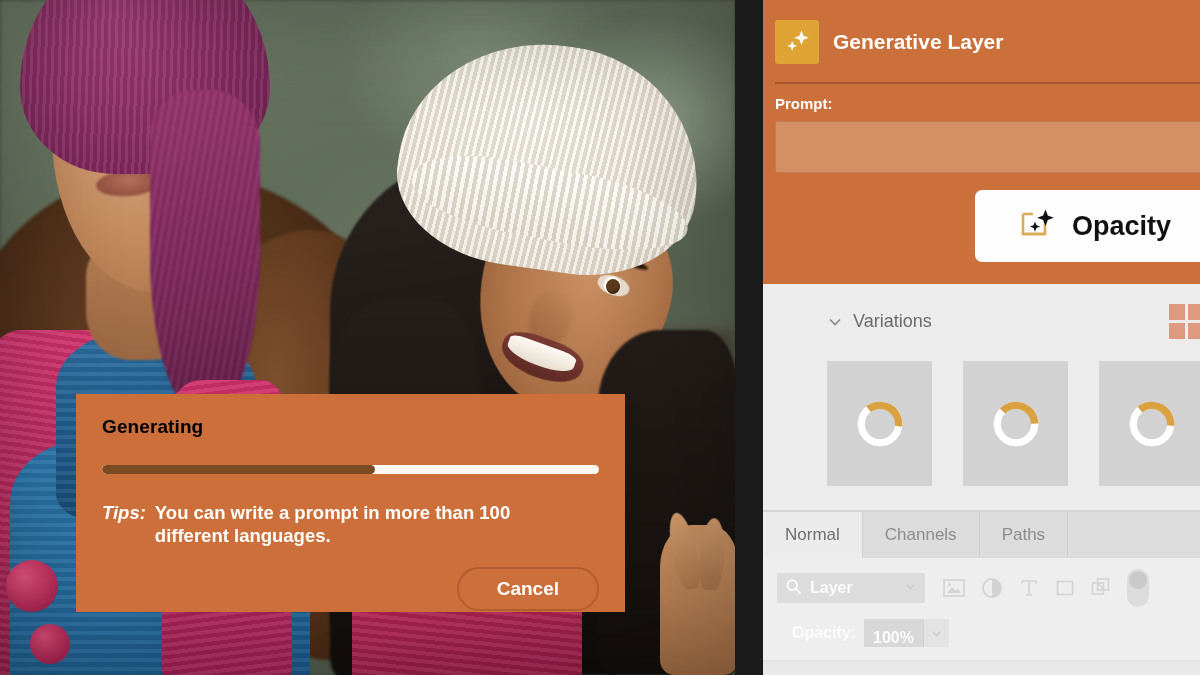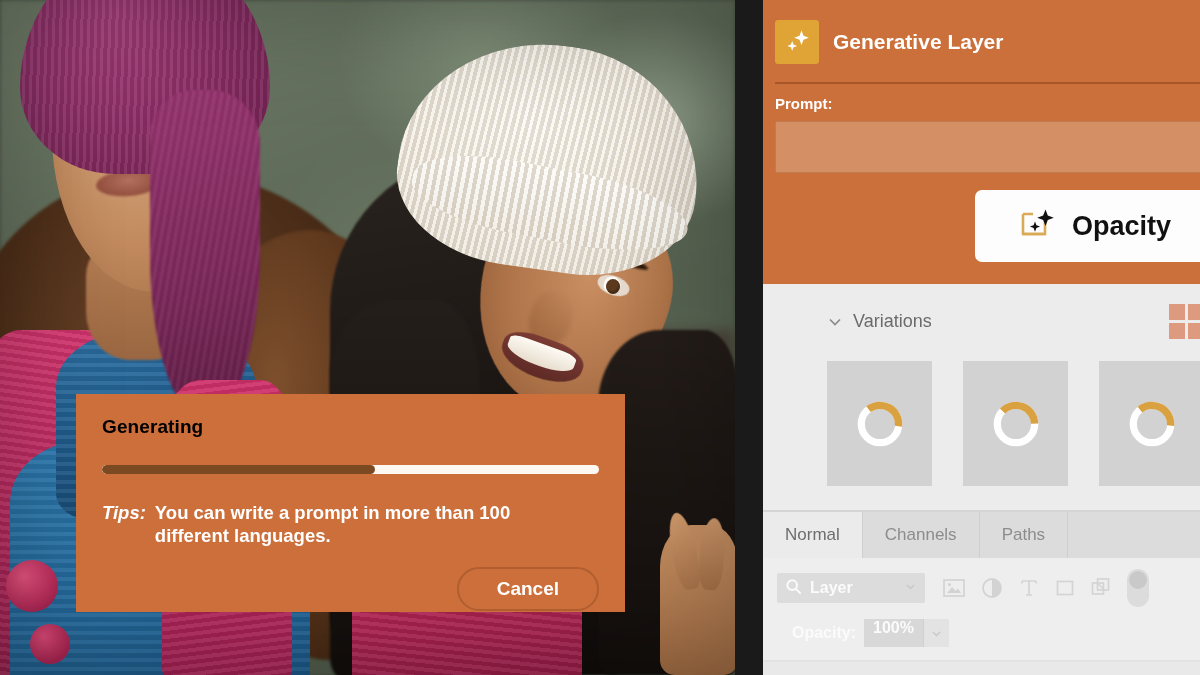--- a/index.html
+++ b/index.html
@@ -372,21 +372,21 @@
   #blend-select {
     width: 215px; height: 28px; background: #dcdcdc; border-radius: 2px;
     display: flex; align-items: center; padding: 0 9px; cursor: pointer;
   }
   #blend-label { color: #fbfbfb; font-size: 16px; font-weight: bold; flex: 1; }
   #opacity-label {
     color: #fbfbfb; font-size: 16px; font-weight: bold; margin-left: 15px;
   }
   #opacity-field {
     margin-left: 8px; height: 28px; background: #d8d8d8;
-    display: flex; align-items: flex-start; cursor: pointer;
+    display: flex; align-items: flex-end; cursor: pointer;
   }
   #opacity-value {
     color: #fbfbfb; font-size: 16px; font-weight: bold; padding: 0 9px;
   }
   #opacity-chevron {
     width: 26px; height: 28px; background: #e3e3e3;
     display: flex; align-items: center; justify-content: center;
     border-left: 1px solid #d0d0d0;
   }
   #layers-bottom-sep { height: 2px; background: #e3e3e3; margin-top: 13px; }

